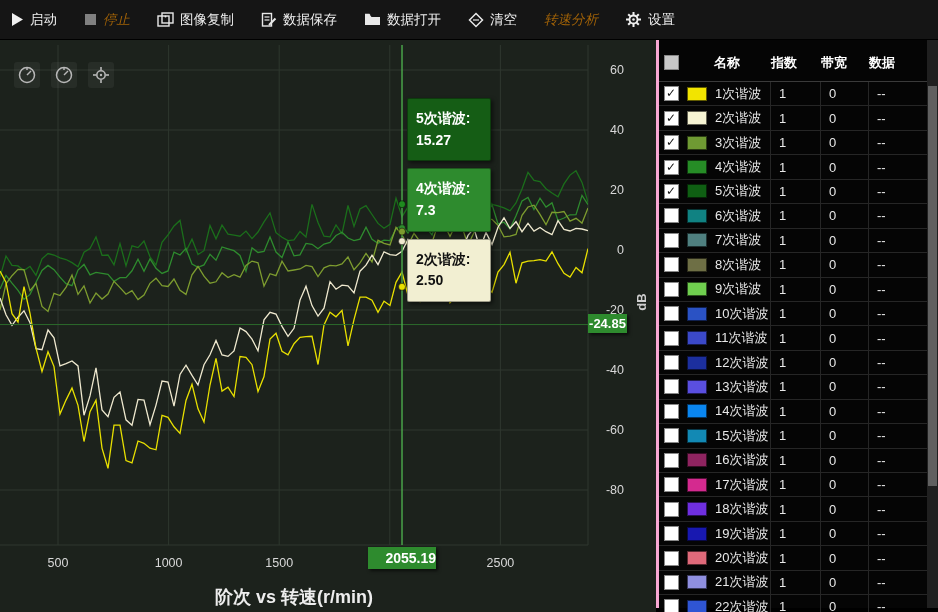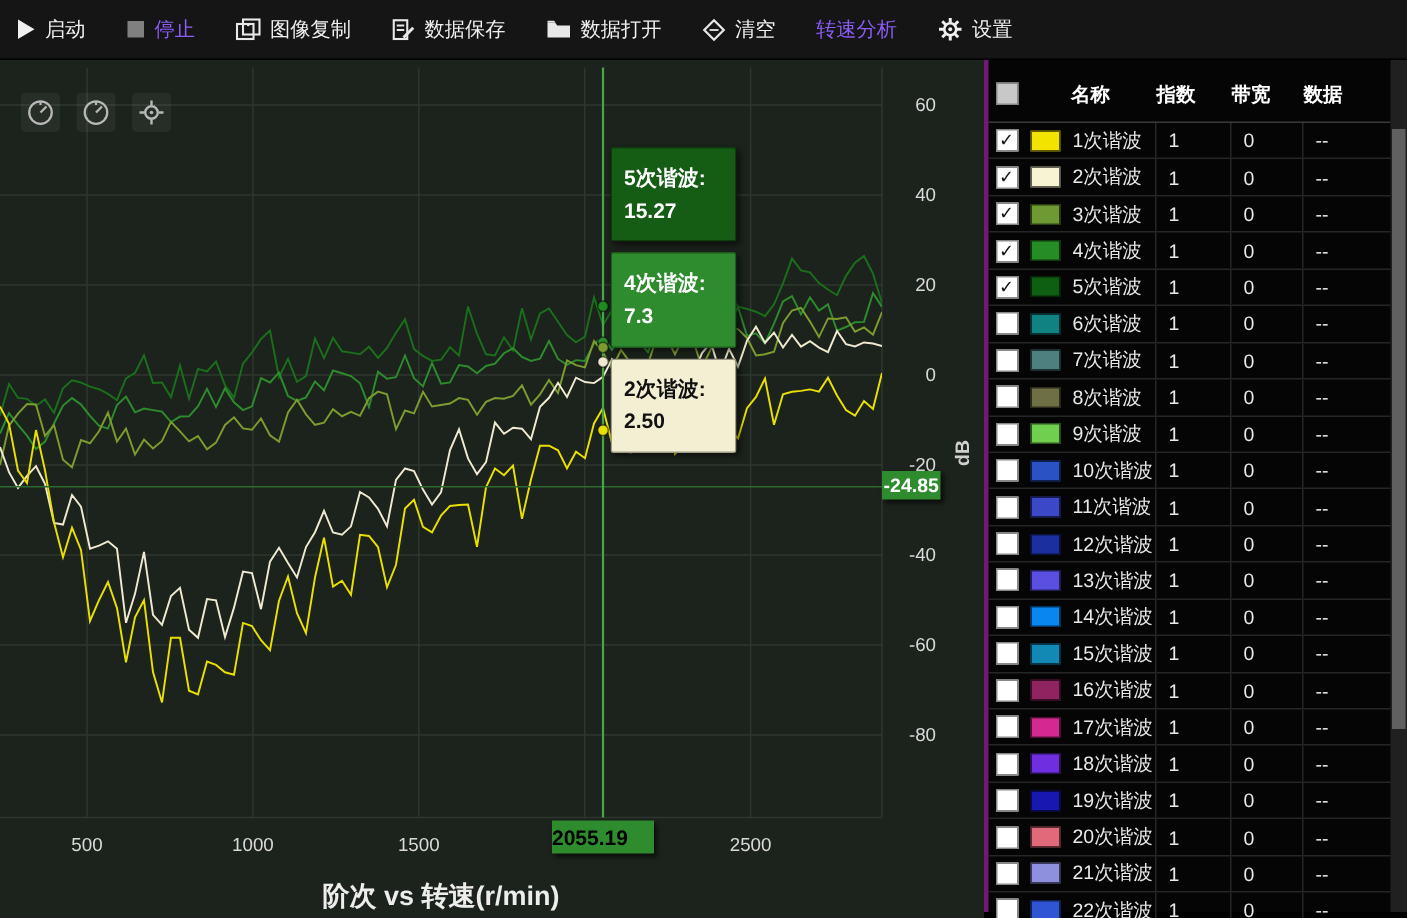--- a/index.html
+++ b/index.html
@@ -3,39 +3,39 @@
 <meta charset="utf-8">
 <style>
   html,body{margin:0;padding:0;background:#000;}
   *{box-sizing:border-box;}
   body{font-family:"Liberation Sans","DejaVu Sans",sans-serif;}
   .app{position:relative;width:938px;height:612px;background:#000;overflow:hidden;}
 
   
   .toolbar{display:flex;align-items:center;height:40px;background:#151515;border-bottom:1px solid #000;padding:4px 10px;gap:27px;}
   .tb-item{display:flex;align-items:center;gap:6px;color:#f0f0f0;font-size:13.5px;cursor:default;white-space:nowrap;}
-  .tb-item.disabled{color:#8b5cf6;}
+  .tb-item.disabled{color:#a16207;font-style:italic;}
   .tb-item svg{display:block;}
 
   
   .main{display:flex;width:938px;height:572px;}
 
   
   .chart-panel{position:relative;width:656px;height:572px;background:#1c221c;overflow:hidden;}
   .chart-panel svg.plot{position:absolute;left:0;top:0;}
   .chart-tools{position:absolute;left:14px;top:22px;display:flex;gap:11px;}
   .ctool{width:26px;height:26px;display:flex;align-items:center;justify-content:center;background:rgba(255,255,255,0.05);border-radius:3px;}
   .x-title{position:absolute;left:0;top:545px;width:588px;text-align:center;color:#ededed;font-size:18px;font-weight:bold;}
   .cursor-tooltips{position:absolute;left:407px;top:58px;width:84px;display:flex;flex-direction:column;gap:7px;}
   .tooltip-box{padding:9px 8px;font-size:14px;font-weight:bold;line-height:1.55;border-radius:2px;border:1px solid rgba(0,0,0,0.35);box-shadow:2px 2px 4px rgba(0,0,0,0.55);}
-  .cursor-x-label{position:absolute;left:368px;top:507px;width:68px;text-align:left;background:#2e8b2e;color:#000000;font-size:14px;font-weight:bold;padding:3px 0;box-shadow:2px 2px 3px rgba(0,0,0,0.6);}
+  .cursor-x-label{position:absolute;left:368px;top:507px;width:68px;text-align:right;background:#2e8b2e;color:#ffffff;font-size:14px;font-weight:bold;padding:3px 0;box-shadow:2px 2px 3px rgba(0,0,0,0.6);}
   .cursor-y-label{position:absolute;left:588px;top:274px;width:39px;text-align:center;background:#2e8b2e;color:#fff;font-size:13px;font-weight:bold;padding:2px 0;box-shadow:2px 2px 3px rgba(0,0,0,0.6);}
 
   
-  .table-panel{position:relative;width:282px;height:568px;background:#050505;border-left:3px solid #701a75;}
+  .table-panel{position:relative;width:282px;height:568px;background:#050505;border-left:3px solid #f9a8d4;}
   .tbl-inner{position:absolute;left:0;top:4px;right:11px;}
   .thead{display:grid;grid-template-columns:24px 28px 60px 50px 48px 1fr;height:38px;align-items:center;border-bottom:1px solid #3a3a3a;color:#fff;font-size:13px;font-weight:bold;}
   .thead .hname{grid-column:2/4;text-align:center;}
   .thead .hcol{text-align:left;}
   .trow{display:grid;grid-template-columns:24px 28px 60px 50px 48px 1fr;height:24.45px;align-items:center;border-bottom:1px solid #262626;color:#e8e8e8;font-size:13px;}
   .cell{height:100%;display:flex;align-items:center;}
   .c-check,.c-swatch{justify-content:center;}
   .c-name{padding-left:4px;border-right:1px solid #262626;}
   .c-idx,.c-bw{padding-left:8px;border-right:1px solid #262626;}
   .c-data{padding-left:8px;}

